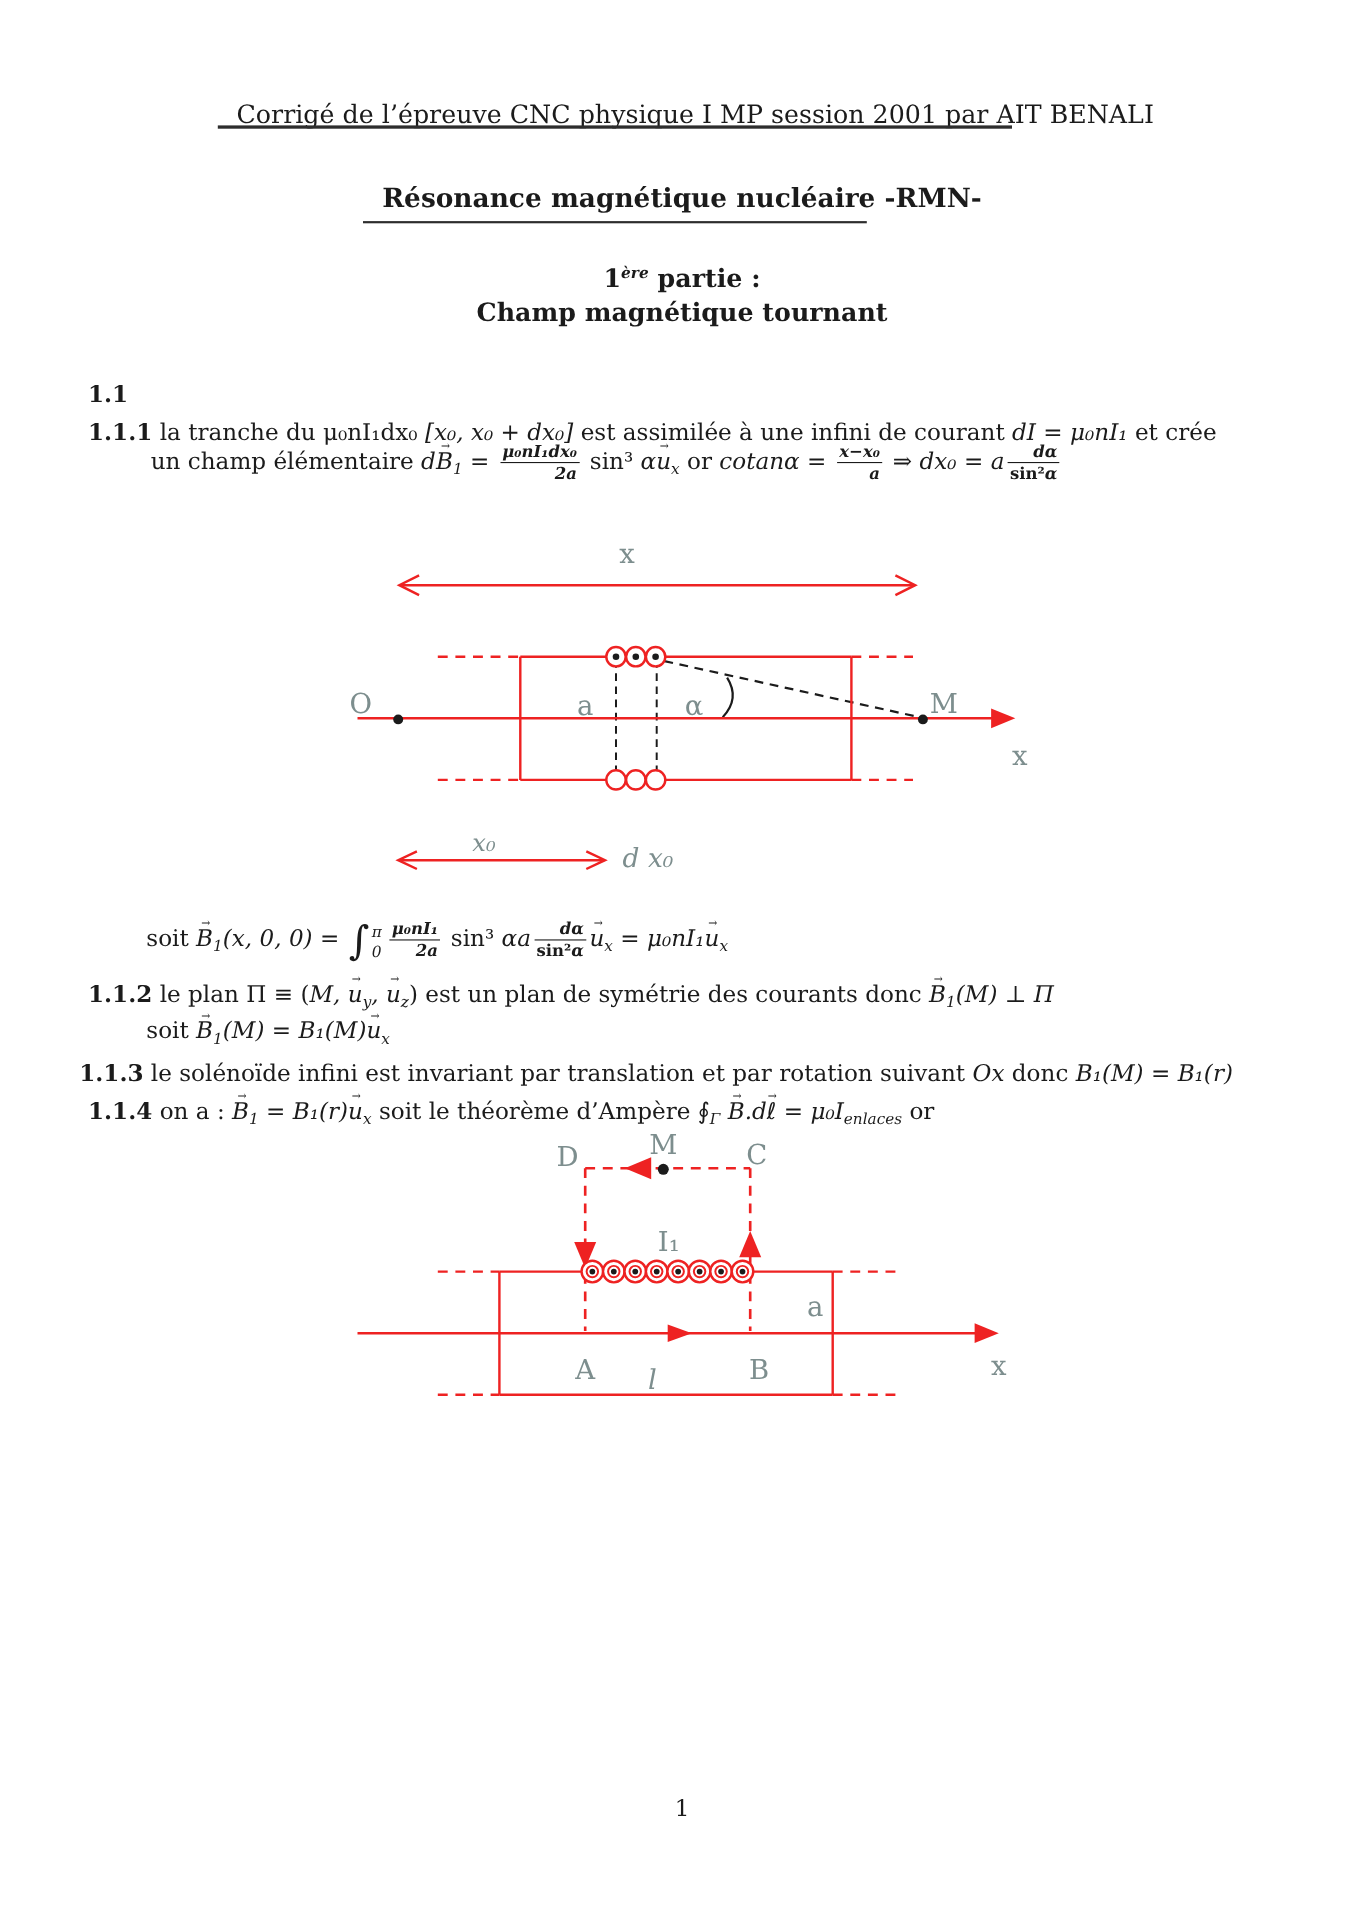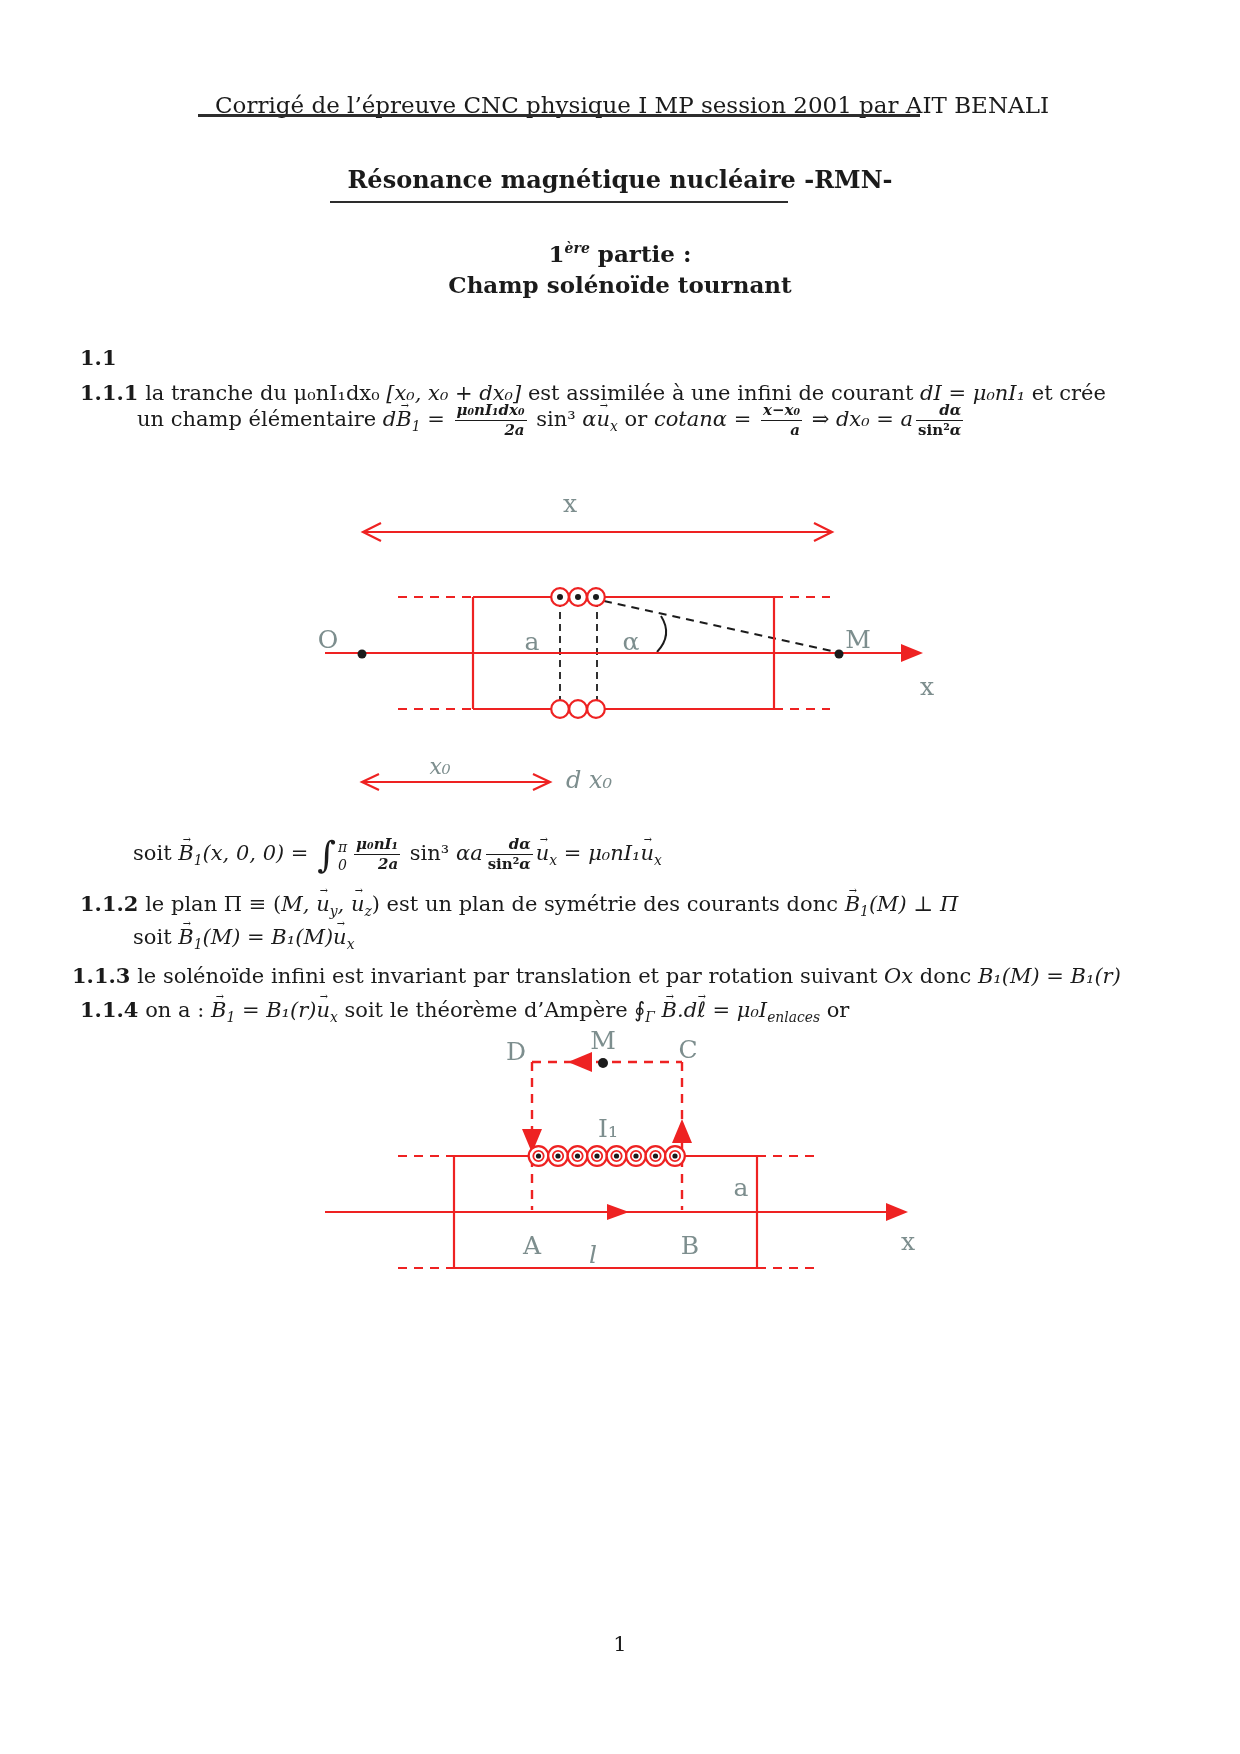--- a/index.html
+++ b/index.html
@@ -39,21 +39,21 @@
 
 <div class="page">
 
   <div class="abs centered hdr" style="top:92px;padding-left:12px;">Corrigé de l’épreuve CNC physique I MP session 2001 par AIT BENALI</div>
   <div class="rule" style="top:114px;left:198px;width:722px;height:3px;"></div>
 
   <div class="abs centered ttl" style="top:165px;">Résonance magnétique nucléaire -RMN-</div>
   <div class="rule" style="top:201px;left:330px;width:458px;height:2px;"></div>
 
   <div class="abs centered part" style="top:240px;"><span>1</span><sup>ère</sup><span> partie :</span></div>
-  <div class="abs centered part" style="top:271px;">Champ solénoïde tournant</div>
+  <div class="abs centered part" style="top:271px;">Champ magnétique tournant</div>
 
   <div class="tline" style="left:80px;top:320px;"><span class="seg-b">1.1</span></div>
   <div class="tline" style="left:80px;top:355px;"><span class="seg-b">1.1.1</span><span class="seg-r"> la tranche du μ₀nI₁dx₀ </span><span class="seg-m">[x₀, x₀ + dx₀]</span><span class="seg-r"> est assimilée à une infini de courant </span><span class="seg-m">dI = μ₀nI₁</span><span class="seg-r"> et crée</span></div>
   <div class="tline" style="left:137px;top:378px;"><span class="seg-r">un champ élémentaire </span><span class="seg-m">d</span><span class="seg-m vec">B</span><span class="sb">1</span><span class="seg-m"> = </span><span class="frac"><span class="fnum"><span class="seg-m">μ₀nI₁dx₀</span></span><span class="fbar"></span><span class="fden"><span class="seg-m">2a</span></span></span><span class="seg-r"> sin³ </span><span class="seg-m">α</span><span class="seg-m vec">u</span><span class="sb">x</span><span class="seg-r"> or </span><span class="seg-m">cotanα = </span><span class="frac"><span class="fnum"><span class="seg-m">x−x₀</span></span><span class="fbar"></span><span class="fden"><span class="seg-m">a</span></span></span><span class="seg-m"> ⇒ dx₀ = a</span><span class="frac"><span class="fnum"><span class="seg-m">dα</span></span><span class="fbar"></span><span class="fden"><span class="seg-r">sin²</span><span class="seg-m">α</span></span></span></div>
   <div class="tline" style="left:133px;top:812px;"><span class="seg-r">soit </span><span class="seg-m vec">B</span><span class="sb">1</span><span class="seg-m">(x, 0, 0) = </span><span class="int"><span class="isym">∫</span><span class="ilims"><span class="ihi">π</span><span class="ilo">0</span></span></span><span class="frac"><span class="fnum"><span class="seg-m">μ₀nI₁</span></span><span class="fbar"></span><span class="fden"><span class="seg-m">2a</span></span></span><span class="seg-r"> sin³ </span><span class="seg-m">αa</span><span class="frac"><span class="fnum"><span class="seg-m">dα</span></span><span class="fbar"></span><span class="fden"><span class="seg-r">sin²</span><span class="seg-m">α</span></span></span><span class="seg-m vec">u</span><span class="sb">x</span><span class="seg-m"> = μ₀nI₁</span><span class="seg-m vec">u</span><span class="sb">x</span></div>
   <div class="tline" style="left:80px;top:866px;"><span class="seg-b">1.1.2</span><span class="seg-r"> le plan Π ≡ (</span><span class="seg-m">M, </span><span class="seg-m vec">u</span><span class="sb">y</span><span class="seg-m">, </span><span class="seg-m vec">u</span><span class="sb">z</span><span class="seg-r">) est un plan de symétrie des courants donc </span><span class="seg-m vec">B</span><span class="sb">1</span><span class="seg-m">(M) ⊥ Π</span></div>
   <div class="tline" style="left:133px;top:900px;"><span class="seg-r">soit </span><span class="seg-m vec">B</span><span class="sb">1</span><span class="seg-m">(M) = B₁(M)</span><span class="seg-m vec">u</span><span class="sb">x</span></div>
   <div class="tline" style="left:72px;top:938px;"><span class="seg-b">1.1.3</span><span class="seg-r"> le solénoïde infini est invariant par translation et par rotation suivant </span><span class="seg-m">Ox</span><span class="seg-r"> donc </span><span class="seg-m">B₁(M) = B₁(r)</span></div>
   <div class="tline" style="left:80px;top:972px;"><span class="seg-b">1.1.4</span><span class="seg-r"> on a : </span><span class="seg-m vec">B</span><span class="sb">1</span><span class="seg-m"> = B₁(r)</span><span class="seg-m vec">u</span><span class="sb">x</span><span class="seg-r"> soit le théorème d’Ampère </span><span class="seg-m">∮</span><span class="sb">Γ</span><span class="seg-m"> </span><span class="seg-m vec">B</span><span class="seg-m">.</span><span class="seg-m">d</span><span class="seg-m vec">ℓ</span><span class="seg-m"> = μ₀I</span><span class="sb">enlaces</span><span class="seg-r"> or</span></div>
 

